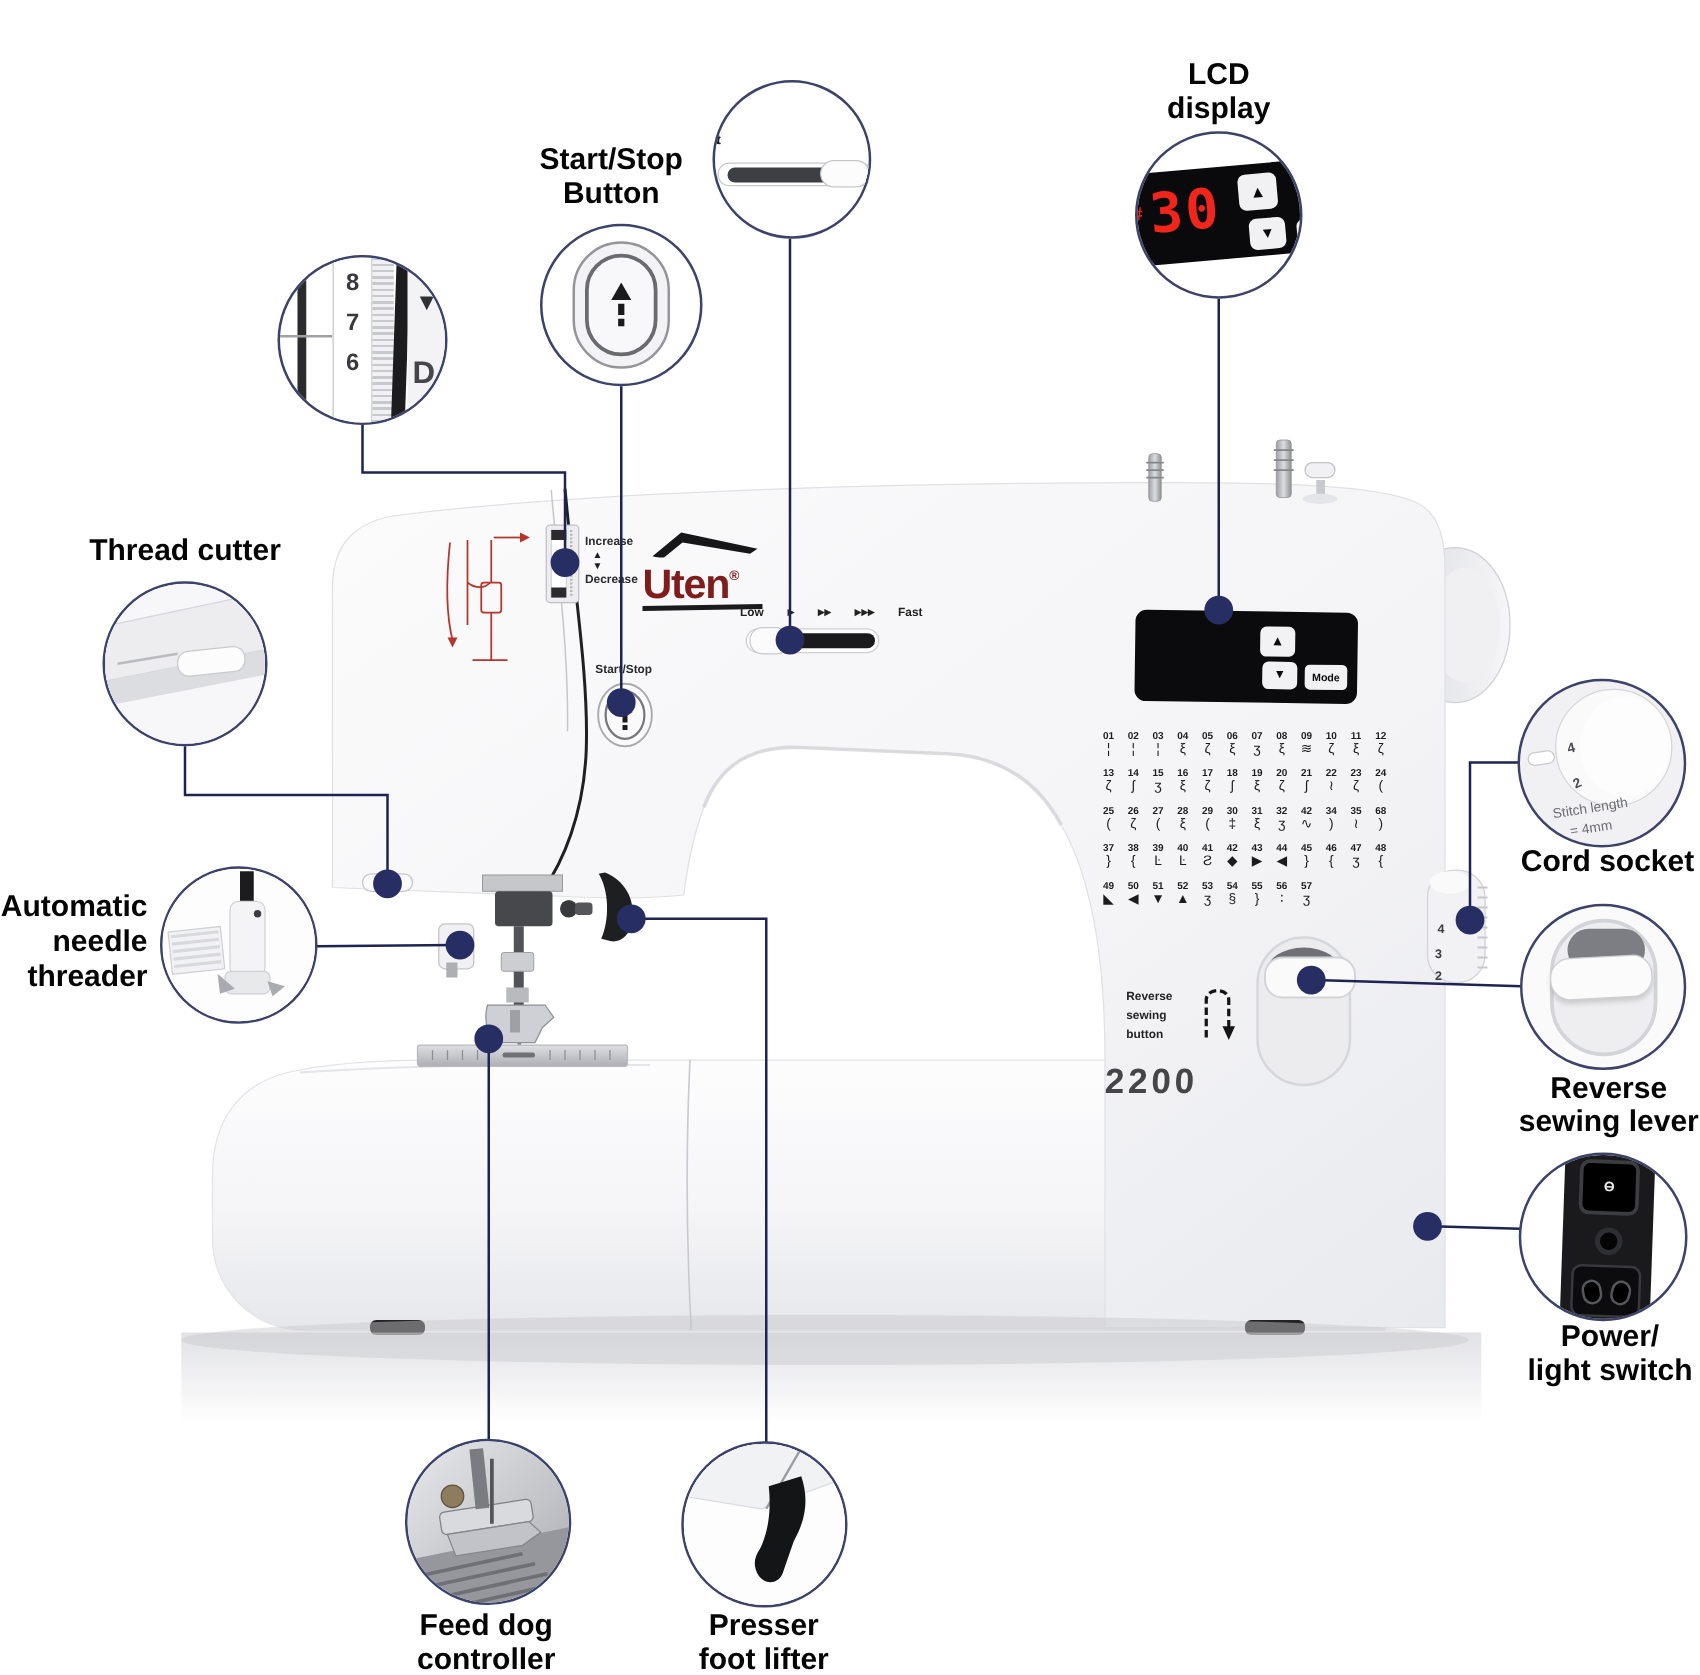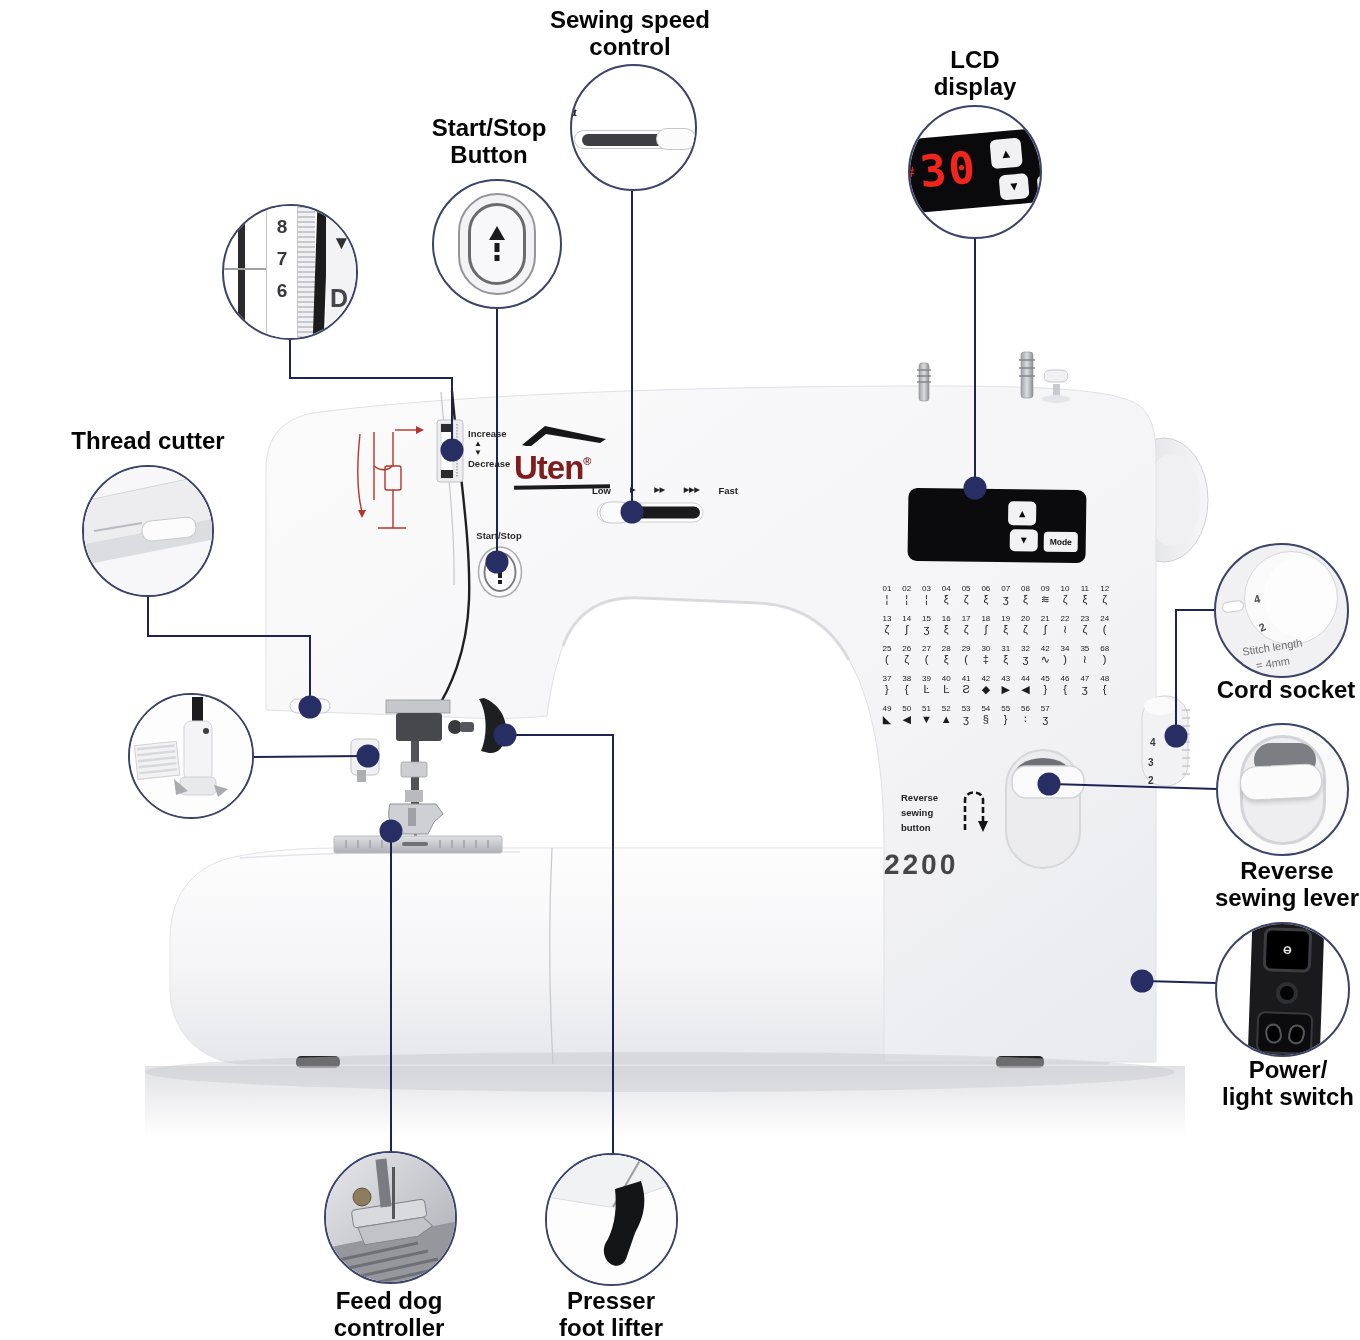--- a/index.html
+++ b/index.html
@@ -108,21 +108,21 @@
   #uten-logo{left:514px;top:424px;width:104px;}
   #uten-text{font-weight:800;font-size:33px;line-height:30px;color:#7f1d1d;letter-spacing:-1px;}
   #uten-reg{font-size:11px;vertical-align:14px;font-weight:bold;}
   #uten-underline{width:96px;height:3.5px;background:#1b1b1d;margin-top:2px;transform:rotate(-1deg);}
   #speed-scale{left:592px;top:485px;width:146px;display:flex;justify-content:space-between;
                font-size:9.5px;font-weight:bold;color:#222;}
   #speed-scale .t{font-size:7.5px;letter-spacing:-0.5px;}
   #startstop-label{left:459px;top:530px;width:80px;text-align:center;font-size:9.5px;font-weight:bold;color:#2a2a2c;}
   #stitch-chart{left:877px;top:584px;width:240px;font-size:0;z-index:2;}
   .scell{display:inline-block;width:19.8px;height:30px;text-align:center;vertical-align:top;}
-  .scell .sn{display:block;font-size:8px;font-weight:normal;color:#1b1b1d;line-height:9px;}
+  .scell .sn{display:block;font-size:8px;font-weight:bold;color:#1b1b1d;line-height:9px;}
   .scell .sg{display:block;font-size:11px;color:#1b1b1d;line-height:12px;}
   #reverse-label{left:901px;top:790px;font-size:9.5px;font-weight:bold;color:#232325;line-height:15px;}
   #model-2200{left:884px;top:849px;font-size:28px;font-weight:800;color:#454547;letter-spacing:3px;
               transform:skewX(-2deg);}
   .abs{position:absolute;}
 </style>
 </head>
 <body>
 
 <div id="stage">
@@ -755,35 +755,36 @@
 
   <div id="zc-presser" class="zc">
     <svg width="133" height="133" viewBox="0 0 133 133">
       <rect width="133" height="133" fill="#fdfdfe"></rect>
       <polygon points="0,0 133,0 133,26 62,52 0,42" fill="#f1f2f4" stroke="#dadbdf"></polygon>
       <path d="M 96,0 L 66,52" stroke="#9b9ca1" stroke-width="2"></path>
       <path d="M 68,34 L 94,26 C 100,44 98,60 88,78 L 79,104 C 75,113 64,113 59,104 C 55,96 57,90 61,84 C 68,70 70,52 68,34 Z" fill="#141517"></path>
     </svg>
   </div>
 
-  <div id="label-speed" class="lbl">
-    <span>Sewing speed</span>
-      <span>control</span>
-  </div>
   <div id="label-lcd" class="lbl">
     <span>LCD</span>
       <span>display</span>
   </div>
   <div id="label-startstop" class="lbl">
     <span>Start/Stop</span>
       <span>Button</span>
   </div>
   <div id="label-cutter" class="lbl">
     <span>Thread cutter</span>
   </div>
+  <div id="label-threader">
+    <span>Automatic</span>
+    <span>needle</span>
+    <span>threader</span>
+  </div>
   <div id="label-cord" class="lbl">
     <span>Cord socket</span>
   </div>
   <div id="label-reverse" class="lbl">
     <span>Reverse</span>
       <span>sewing lever</span>
   </div>
   <div id="label-power" class="lbl">
     <span>Power/</span>
       <span>light switch</span>

